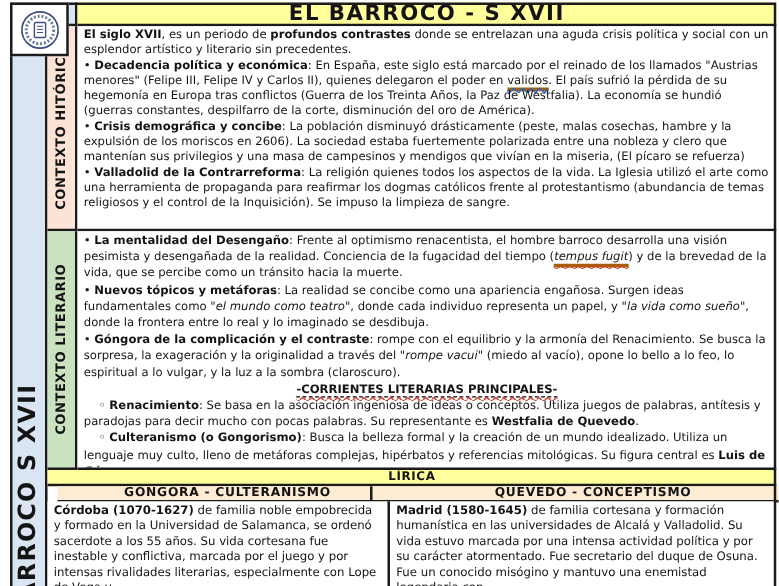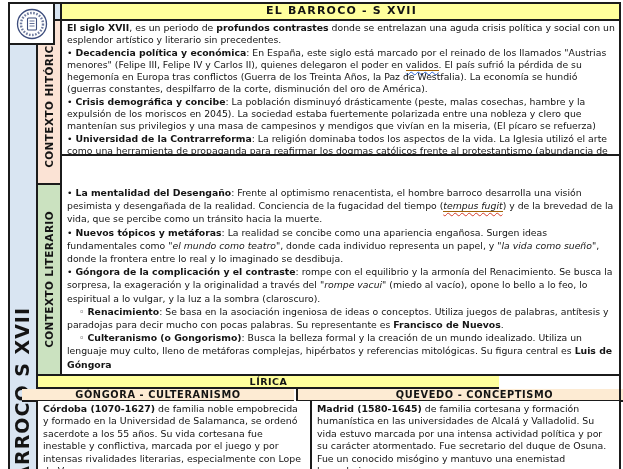--- a/index.html
+++ b/index.html
@@ -7,21 +7,21 @@
     --c-text:#141414;
   }
   *{box-sizing:border-box;margin:0;padding:0;}
   html,body{background:#ffffff;}
   body{font-family:"DejaVu Sans",sans-serif;color:var(--c-text);}
   #page{position:relative;width:623px;height:469px;background:#fff;overflow:hidden;}
 
   .cell{position:absolute;background:#fff;}
   .b{font-weight:bold;}
   .i{font-style:italic;}
-  .u{border-bottom:1px solid #a16207;}
+  .u{border-bottom:3px solid #a16207;}
   .du{border-bottom:1px dashed #000;}
   .sq-red{text-decoration:underline wavy #d43b2a 1px;text-underline-offset:3px;}
   .sq-blue{text-decoration:underline wavy #2a64d4 1px;text-underline-offset:3px;}
 
   
   #frame{position:absolute;left:8px;top:2px;width:613px;height:470px;
          border:2px solid var(--c-border);pointer-events:none;z-index:40;}
 
   
   #blue-strip{left:8px;top:2px;width:30px;height:467px;background:var(--c-blue);
@@ -29,55 +29,55 @@
   #blue-strip .vwrap{position:absolute;left:0;bottom:-27px;width:100%;
                      display:flex;justify-content:center;}
   .vtext{writing-mode:vertical-rl;transform:rotate(180deg);white-space:nowrap;}
   #blue-strip .vtext{font-size:19px;font-weight:bold;letter-spacing:1px;}
 
   
   #blue-sliver{left:38px;top:2px;width:24px;height:19px;background:var(--c-blue);
                border-bottom:2px solid var(--c-border);border-right:2px solid var(--c-border);}
   #title-band{left:62px;top:2px;width:559px;height:19px;background:var(--c-yellow);
               border-bottom:2px solid var(--c-border);display:flex;align-items:center;
-              justify-content:center;font-weight:bold;font-size:11px;letter-spacing:1.2px;}
+              justify-content:center;font-weight:bold;font-size:17px;letter-spacing:1.2px;}
 
   
   #logo-box{left:8px;top:2px;width:47px;height:43px;background:#fff;
             border:2px solid var(--c-border);z-index:45;display:flex;
             align-items:center;justify-content:center;}
 
   
   .label-strip{width:24px;left:38px;border-right:2px solid var(--c-border);
                border-bottom:2px solid var(--c-border);overflow:hidden;}
   .label-strip .vwrap{position:absolute;inset:0;display:flex;align-items:center;justify-content:center;}
   .label-strip .vtext{font-size:10.5px;font-weight:bold;letter-spacing:.4px;}
   #strip-historico{top:21px;height:164px;background:var(--c-peach);}
   #strip-literario{top:185px;height:191px;background:var(--c-green);}
 
   
   .content-cell{left:62px;width:559px;border-bottom:2px solid var(--c-border);
                 padding:1px 5px 0 5px;font-size:9.3px;overflow:hidden;}
-  #historico-cell{top:21px;height:135px;line-height:12.3px;}
+  #historico-cell{top:21px;height:164px;line-height:12.3px;}
   #literario-cell{top:185px;height:191px;line-height:13.2px;}
   .para{margin:0;}
   .para.ind{text-indent:12px;}
   .centered{text-align:center;}
   .centered span{font-weight:bold;}
 
   
-  #lirica-band{left:38px;top:376px;width:461px;height:13px;background:var(--c-yellow);
+  #lirica-band{left:38px;top:376px;width:583px;height:13px;background:var(--c-yellow);
                border-bottom:2px solid var(--c-border);display:flex;align-items:center;
                justify-content:center;font-weight:bold;font-size:9.5px;letter-spacing:.5px;}
 
   
   .col-header{top:389px;height:13px;background:var(--c-hdr);border-bottom:2px solid var(--c-border);
               display:flex;align-items:center;justify-content:center;font-weight:bold;
               font-size:9.8px;letter-spacing:.6px;}
-  #hdr-gongora{left:22px;width:272px;}
+  #hdr-gongora{left:46px;width:272px;}
   #hdr-quevedo{left:296px;width:355px;border-left:2px solid var(--c-border);}
 
   
   .col-body{top:401px;height:68px;padding:2px 5px 0 5px;font-size:9.4px;line-height:12.4px;overflow:hidden;}
   #body-gongora{left:38px;width:272px;}
   #body-quevedo{left:310px;width:311px;border-left:2px solid var(--c-border);}
 </style>
 </head>
 <body>
 
@@ -110,29 +110,30 @@
   </div>
   <div id="strip-literario" class="cell label-strip">
     <div class="vwrap">
       <span class="vtext">CONTEXTO LITERARIO</span>
     </div>
   </div>
 
   <div id="historico-cell" class="cell content-cell">
     <p class="para"><span class="b">El siglo XVII</span><span>, es un periodo de </span><span class="b">profundos contrastes</span><span> donde se entrelazan una aguda crisis política y social con un esplendor artístico y literario sin precedentes.</span></p>
     <p class="para"><span>• </span><span class="b">Decadencia política y económica</span><span>: En España, este siglo está marcado por el reinado de los llamados "Austrias menores" (Felipe III, Felipe IV y Carlos II), quienes delegaron el poder en </span><span class="u sq-blue">validos</span><span>. El país sufrió la pérdida de su hegemonía en Europa tras conflictos (Guerra de los Treinta Años, la Paz de Westfalia). La economía se hundió (guerras constantes, despilfarro de la corte, disminución del oro de América).</span></p>
-    <p class="para"><span>• </span><span class="b">Crisis demográfica y concibe</span><span>: La población disminuyó drásticamente (peste, malas cosechas, hambre y la expulsión de los moriscos en 2045). La sociedad estaba fuertemente polarizada entre una nobleza y clero que mantenían sus privilegios y una masa de campesinos y mendigos que vivían en la miseria, (El pícaro se refuerza)</span></p>
-    <p class="para"><span>• </span><span class="b">Universidad de la Contrarreforma</span><span>: La religión dominaba todos los aspectos de la vida. La Iglesia utilizó el arte como una herramienta de propaganda para reafirmar los dogmas católicos frente al protestantismo (abundancia de temas religiosos y el control de la Inquisición). Se impuso la limpieza de sangre.</span></p>
+    <p class="para"><span>• </span><span class="b">Crisis demográfica y concibe</span><span>: La población disminuyó drásticamente (peste, malas cosechas, hambre y la expulsión de los moriscos en 2606). La sociedad estaba fuertemente polarizada entre una nobleza y clero que mantenían sus privilegios y una masa de campesinos y mendigos que vivían en la miseria, (El pícaro se refuerza)</span></p>
+    <p class="para"><span>• </span><span class="b">Valladolid de la Contrarreforma</span><span>: La religión quienes todos los aspectos de la vida. La Iglesia utilizó el arte como una herramienta de propaganda para reafirmar los dogmas católicos frente al protestantismo (abundancia de temas religiosos y el control de la Inquisición). Se impuso la limpieza de sangre.</span></p>
   </div>
 
   <div id="literario-cell" class="cell content-cell">
     <p class="para"><span>• </span><span class="b">La mentalidad del Desengaño</span><span>: Frente al optimismo renacentista, el hombre barroco desarrolla una visión pesimista y desengañada de la realidad. Conciencia de la fugacidad del tiempo (</span><span class="i u sq-red">tempus fugit</span><span>) y de la brevedad de la vida, que se percibe como un tránsito hacia la muerte.</span></p>
     <p class="para"><span>• </span><span class="b">Nuevos tópicos y metáforas</span><span>: La realidad se concibe como una apariencia engañosa. Surgen ideas fundamentales como "</span><span class="i">el mundo como teatro</span><span>", donde cada individuo representa un papel, y "</span><span class="i">la vida como sueño</span><span>", donde la frontera entre lo real y lo imaginado se desdibuja.</span></p>
     <p class="para"><span>• </span><span class="b">Góngora de la complicación y el contraste</span><span>: rompe con el equilibrio y la armonía del Renacimiento. Se busca la sorpresa, la exageración y la originalidad a través del "</span><span class="i">rompe vacui</span><span>" (miedo al vacío), opone lo bello a lo feo, lo espiritual a lo vulgar, y la luz a la sombra (claroscuro).</span></p>
-    <p class="para ind"><span>◦ </span><span class="b">Renacimiento</span><span>: Se basa en la asociación ingeniosa de ideas o conceptos. Utiliza juegos de palabras, antítesis y paradojas para decir mucho con pocas palabras. Su representante es </span><span class="b">Francisco de Nuevos</span><span>.</span></p>
+    <p class="para centered"><span class="b du sq-red">-CORRIENTES LITERARIAS PRINCIPALES-</span></p>
+    <p class="para ind"><span>◦ </span><span class="b">Renacimiento</span><span>: Se basa en la asociación ingeniosa de ideas o conceptos. Utiliza juegos de palabras, antítesis y paradojas para decir mucho con pocas palabras. Su representante es </span><span class="b">Westfalia de Quevedo</span><span>.</span></p>
     <p class="para ind"><span>◦ </span><span class="b">Culteranismo (o Gongorismo)</span><span>: Busca la belleza formal y la creación de un mundo idealizado. Utiliza un lenguaje muy culto, lleno de metáforas complejas, hipérbatos y referencias mitológicas. Su figura central es </span><span class="b">Luis de Góngora</span></p>
   </div>
 
   <div id="lirica-band" class="cell">LÍRICA</div>
 
   <div id="hdr-gongora" class="cell col-header">GÓNGORA - CULTERANISMO</div>
   <div id="hdr-quevedo" class="cell col-header">QUEVEDO - CONCEPTISMO</div>
 
   <div id="body-gongora" class="cell col-body">
     <p class="para"><span class="b">Córdoba (1070-1627)</span><span> de familia noble empobrecida y formado en la Universidad de Salamanca, se ordenó sacerdote a los 55 años. Su vida cortesana fue inestable y conflictiva, marcada por el juego y por intensas rivalidades literarias, especialmente con Lope de Vega y</span></p>

